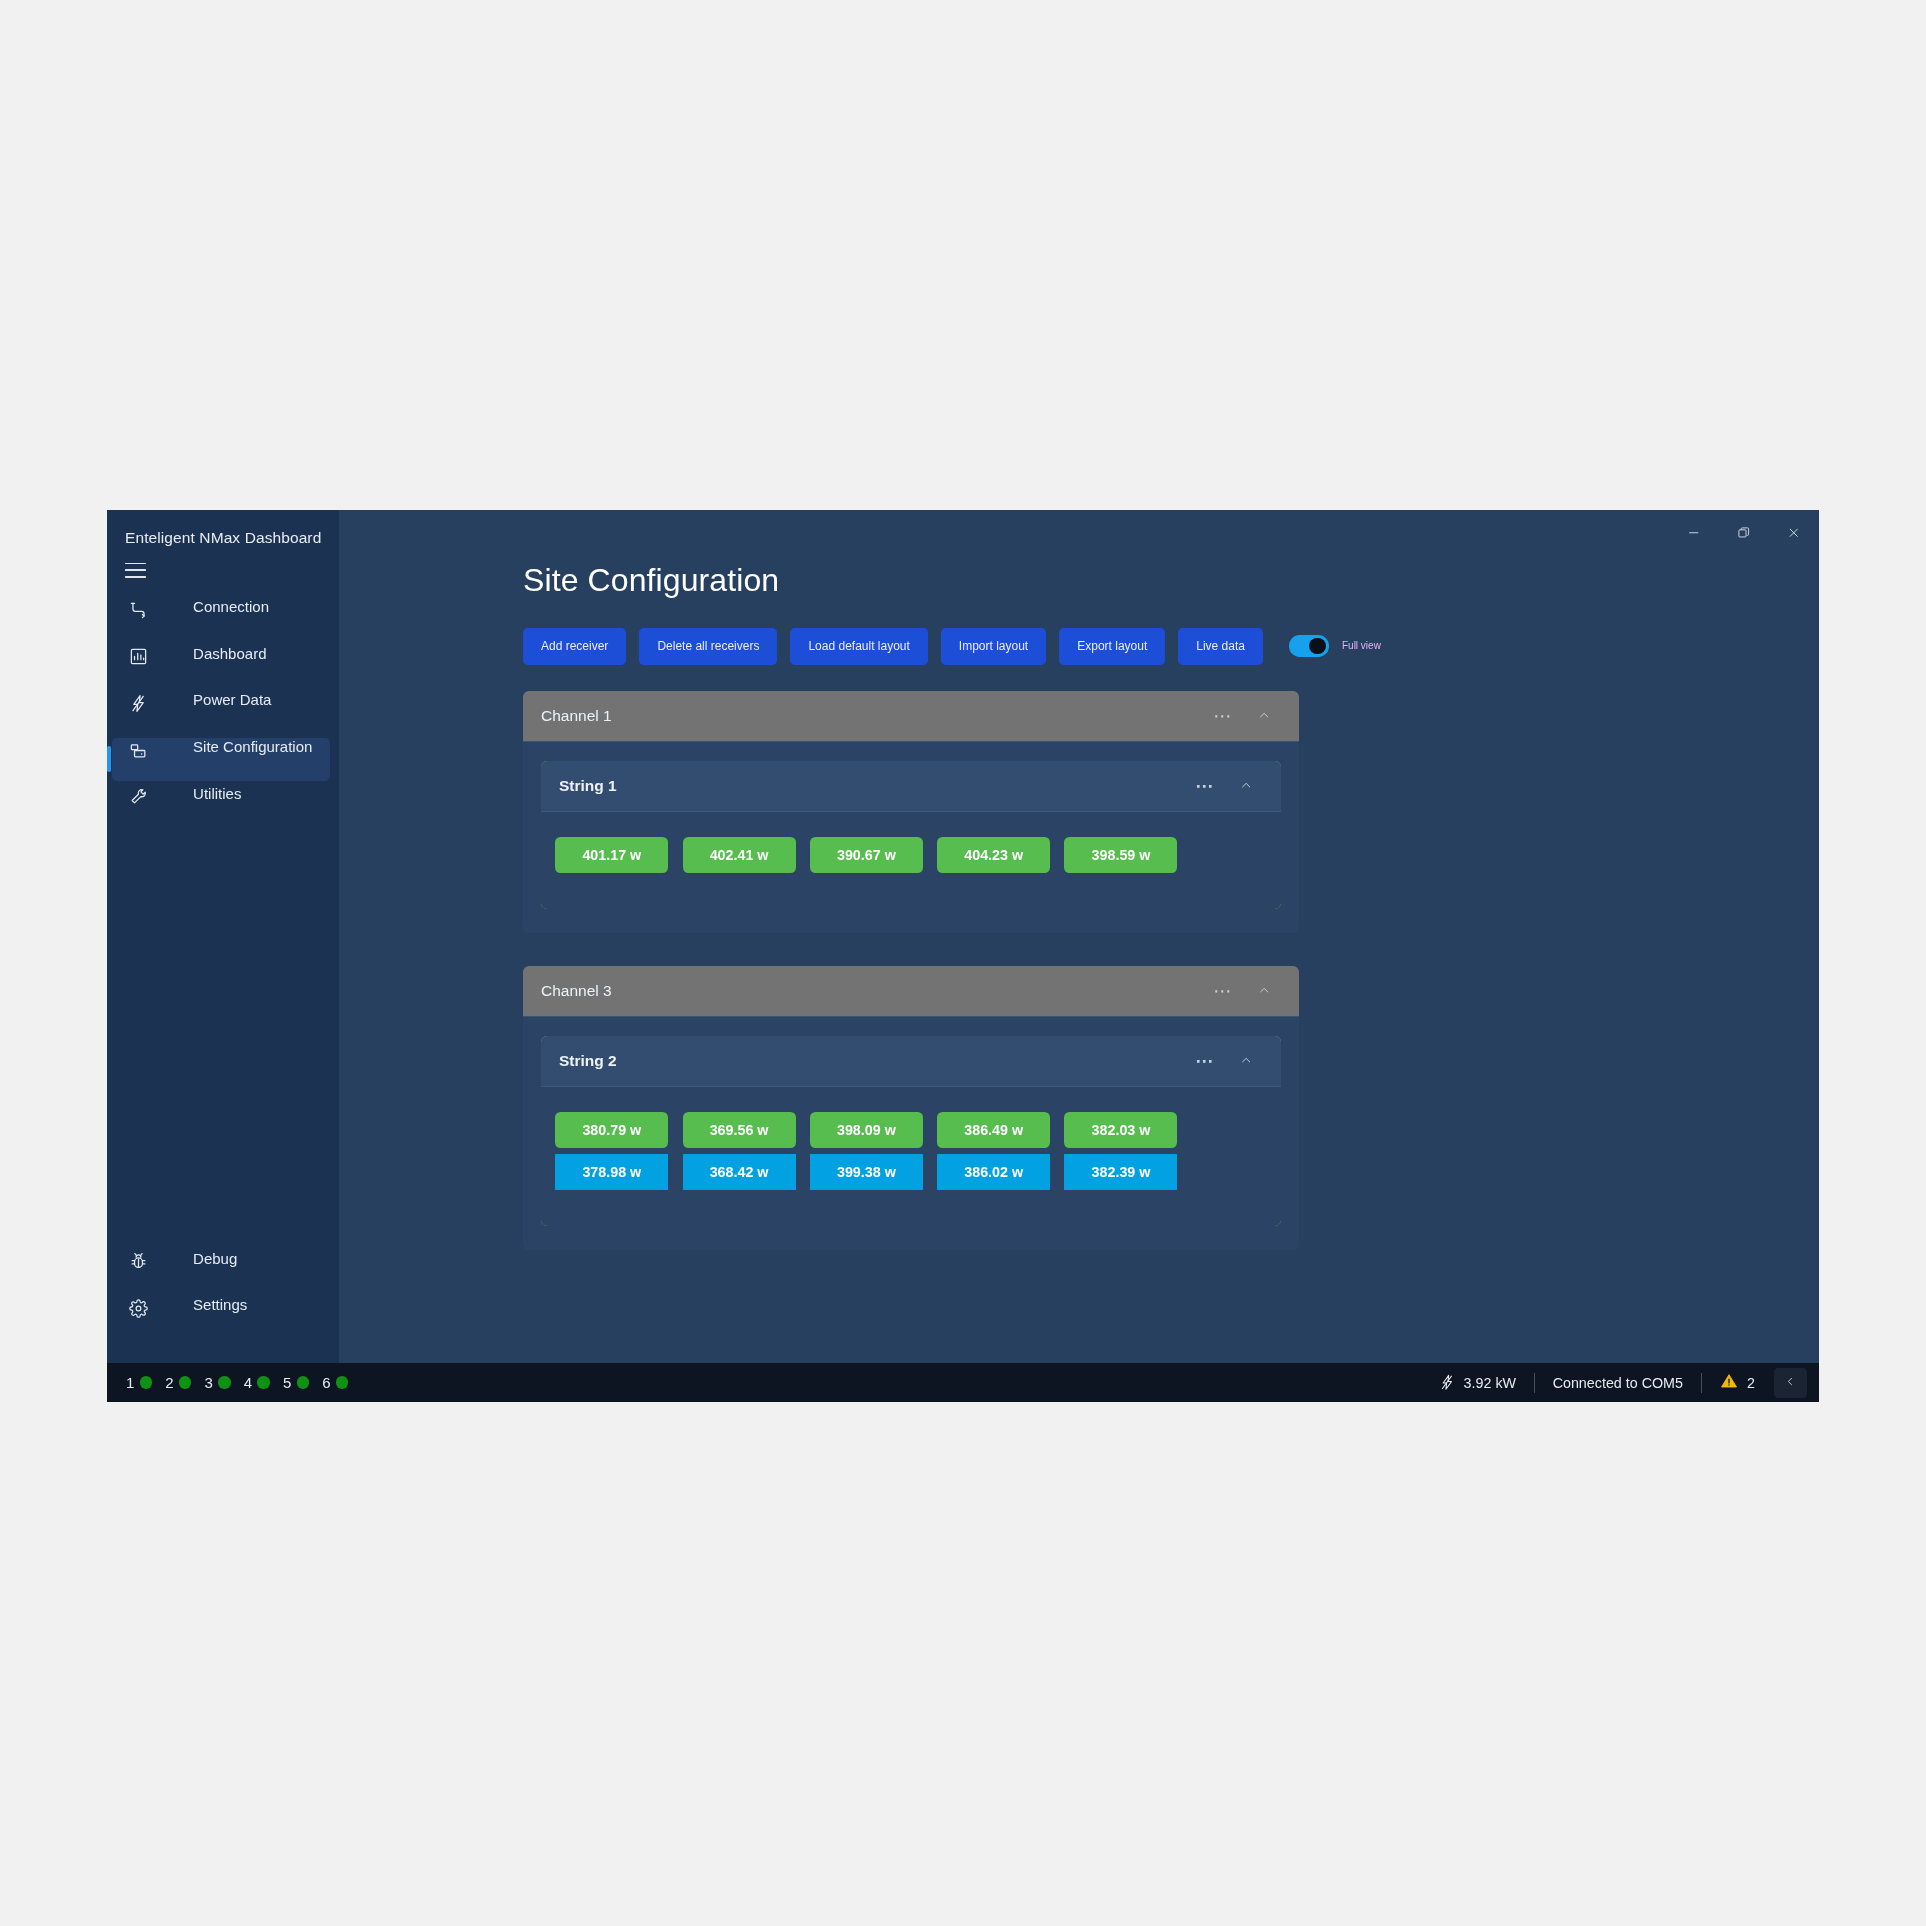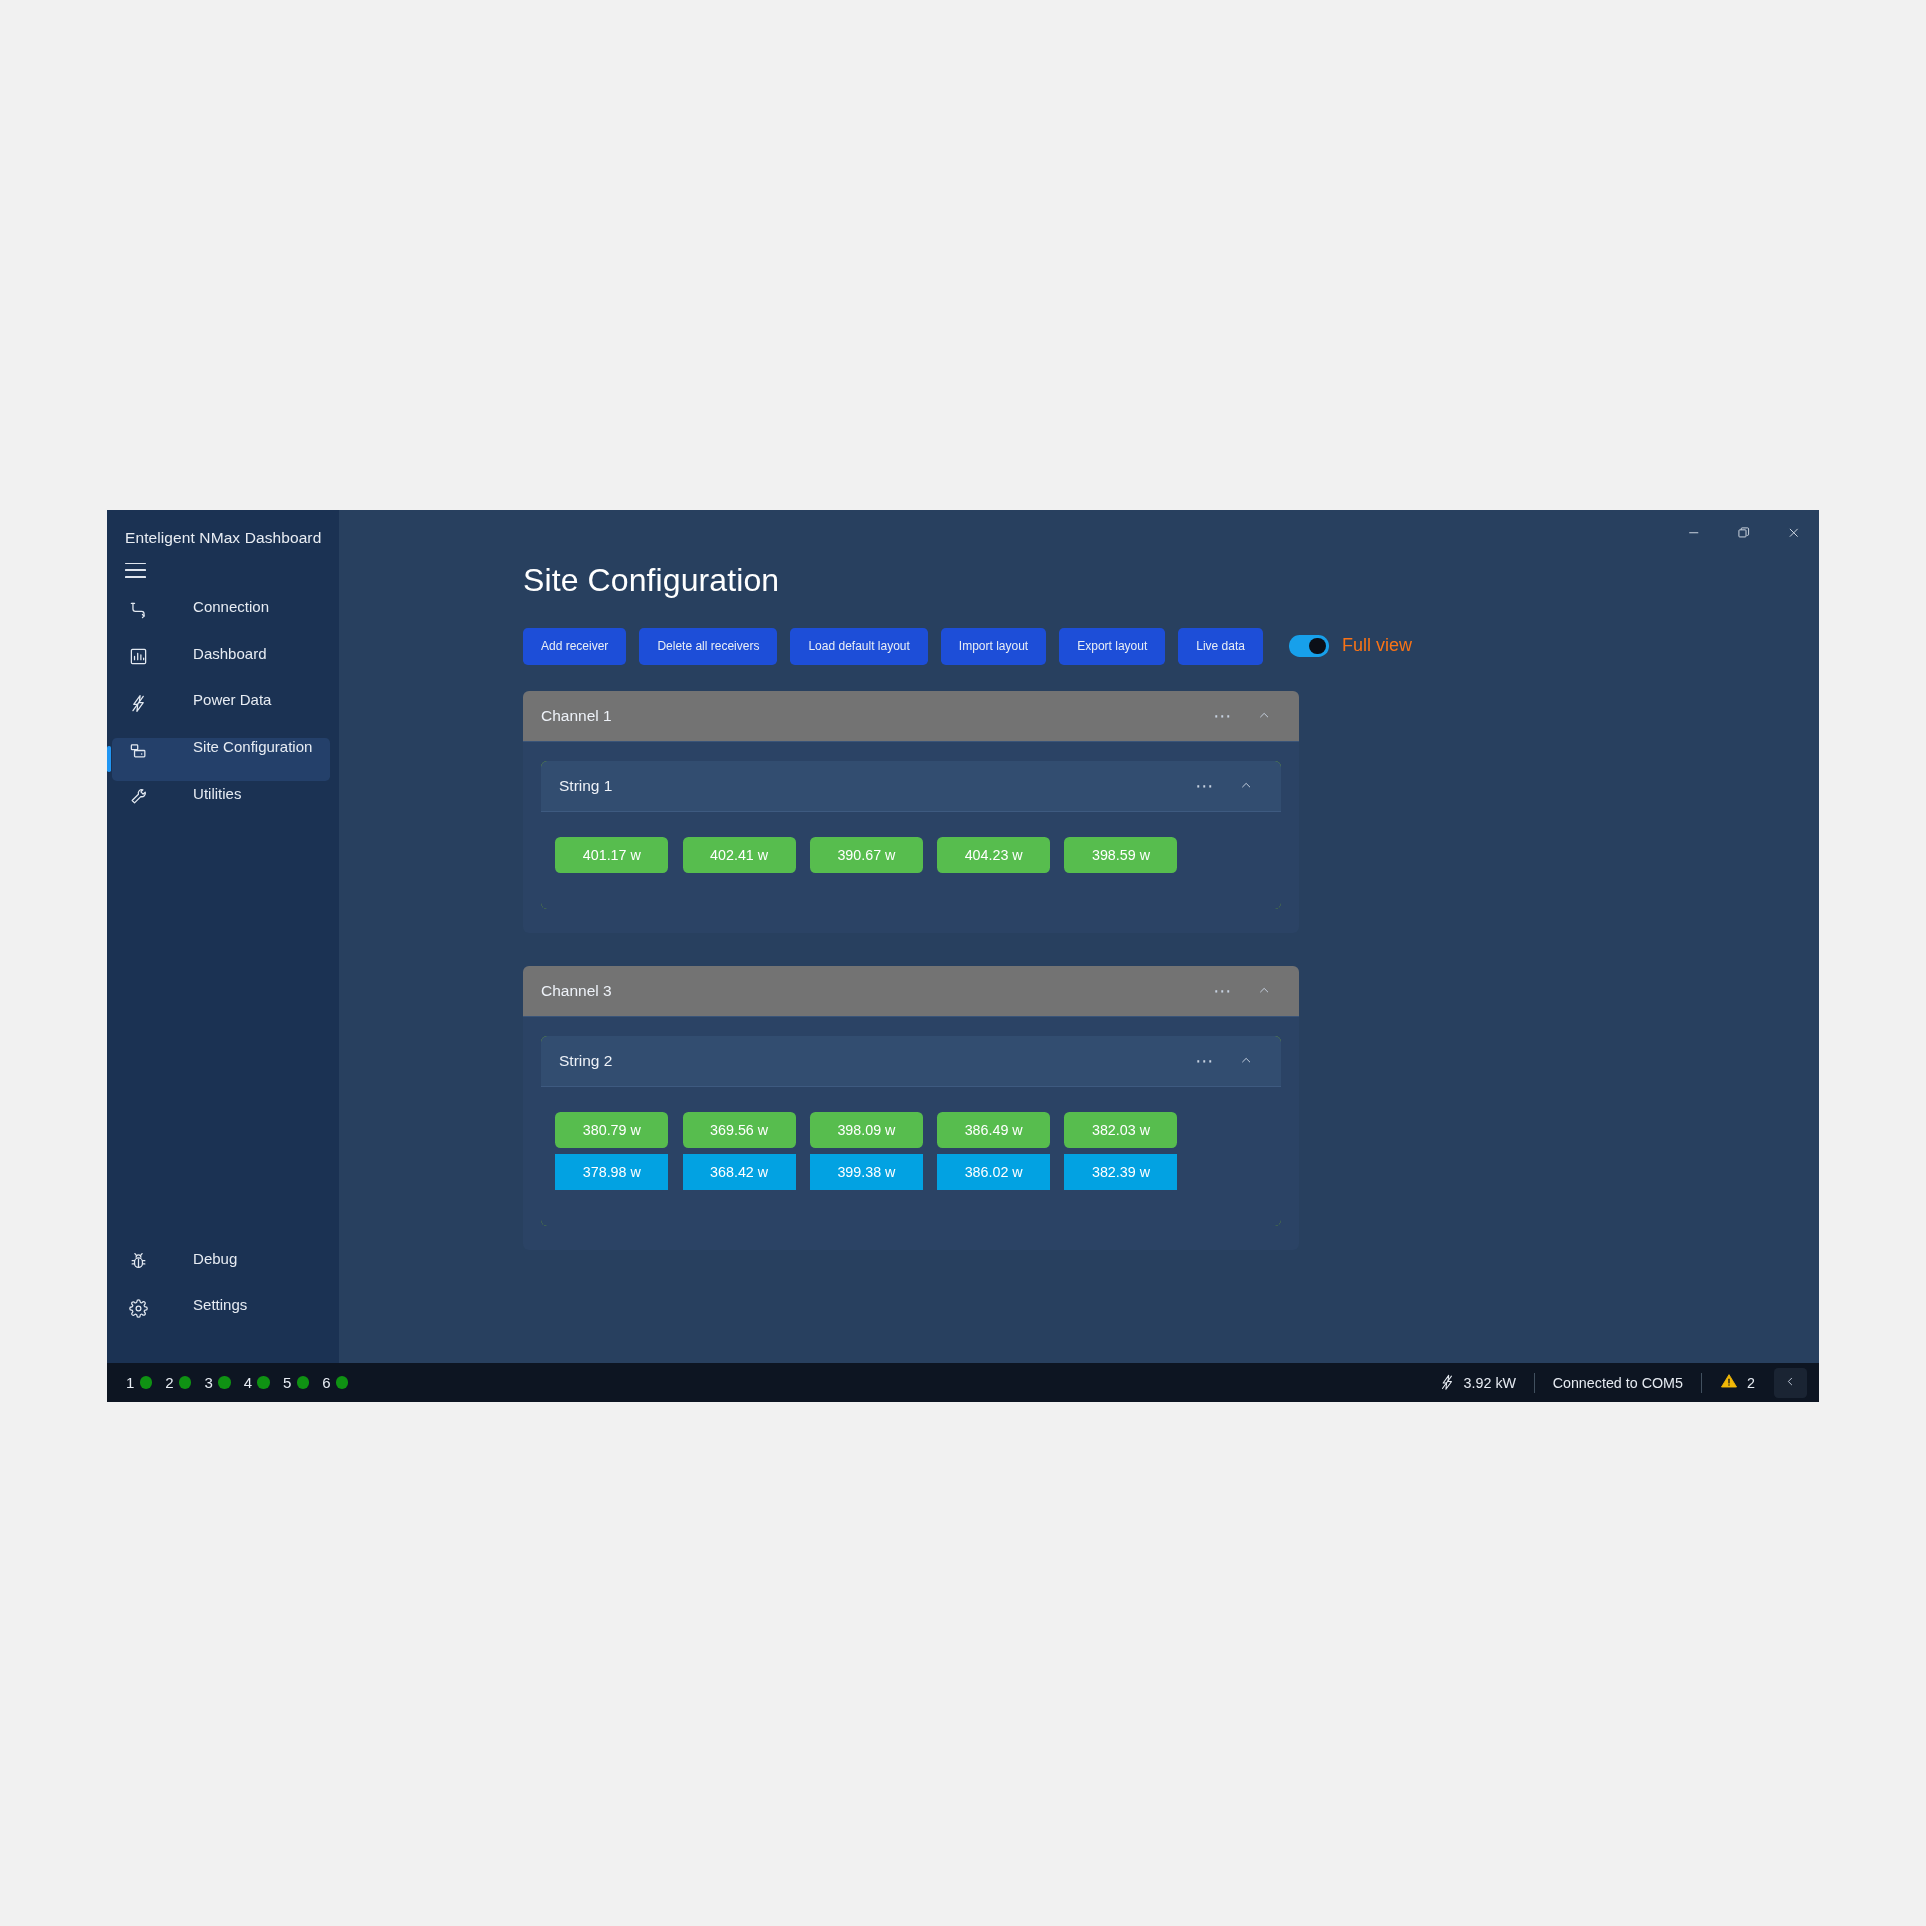--- a/index.html
+++ b/index.html
@@ -159,21 +159,21 @@
     border-radius: 10.7px;
     position: relative;
   }
   .toggle .knob {
     position: absolute;
     width: 16.6px; height: 16.6px;
     border-radius: 50%;
     background: #0b0f18;
     top: 2.4px; right: 3px;
   }
-  .toggle-label { color: #f97316; font-size: 18px; white-space: nowrap; }
+  .toggle-label { color: #f0abfc; font-size: 10px; white-space: nowrap; }
 
   
   .channel-card {
     width: 776px;
     background: #2b4365;
     border-radius: 6px;
     margin-bottom: 33px;
     overflow: hidden;
   }
   .card-header {
@@ -194,20 +194,21 @@
   }
   .dots { font-size: 18px; line-height: 6px; letter-spacing: 1.2px; color: #c7d2e1; }
   .chev svg { display: block; }
 
   .channel-body { padding: 19px 18px 24px 18px; }
 
   .string-card {
     background: #84cc16;
     border-radius: 6px;
     overflow: hidden;
+    font-weight: bold;
   }
   .string-card .card-header { background: #324d70; border-bottom: 0.6px solid #3e5a80; }
   .string-body {
     background: #2b4365;
     padding: 25px 14.3px 36px 14.3px;
   }
   .tile-grid { display: flex; flex-direction: column; gap: 6px; }
   .tile-row { display: flex; gap: 14.3px; }
   .tile {
     width: 113px; height: 36px;

